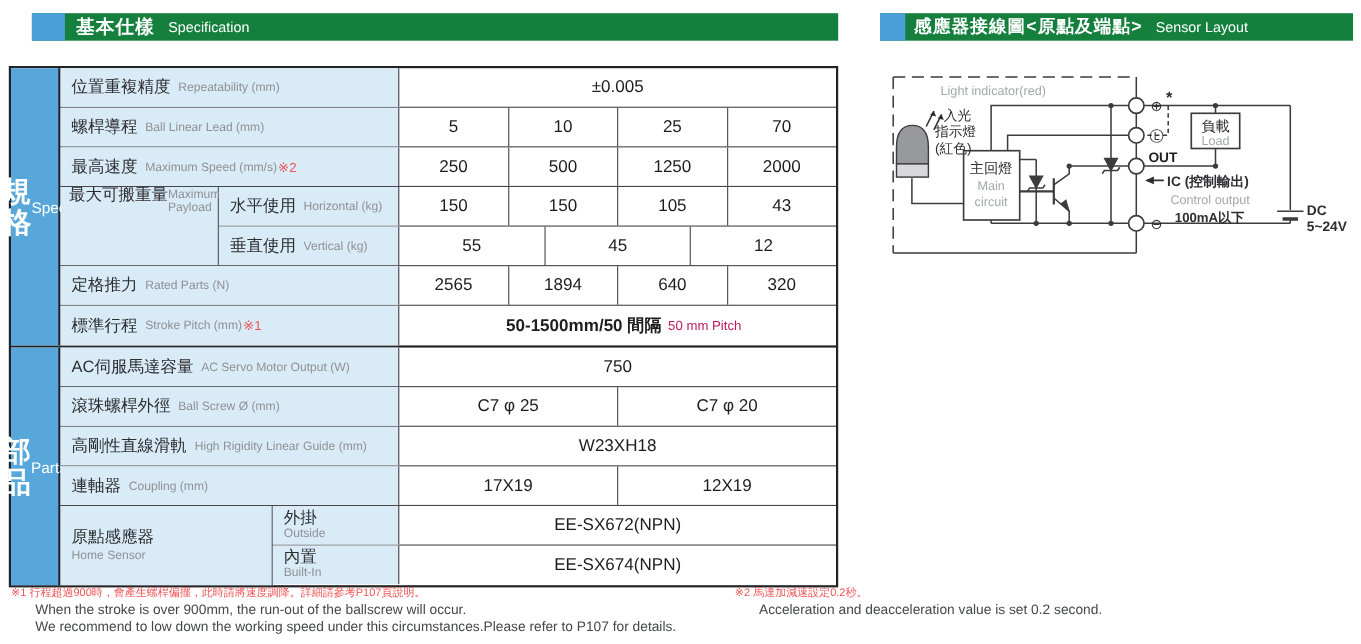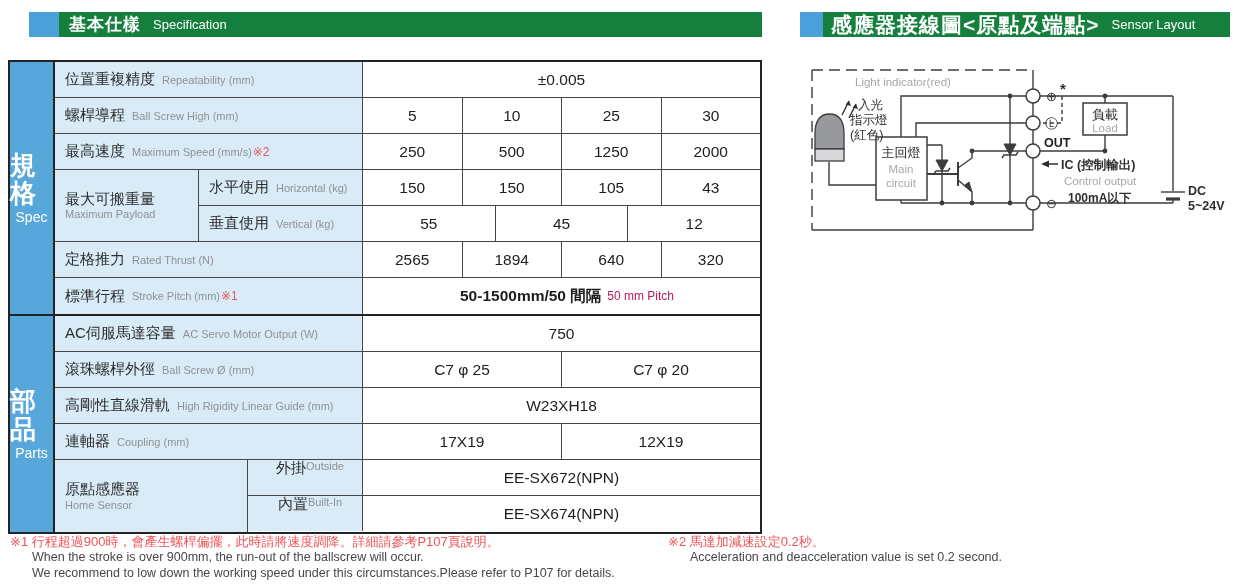--- a/index.html
+++ b/index.html
@@ -9,72 +9,72 @@
   
   .hdr { position:absolute; top:12px; height:25px; background:#15803d; display:flex; align-items:center; }
   .hdr .sq { height:25px; background:#4ba0d9; flex:0 0 auto; }
   .hdr .zh { color:#fff; font-size:17px; font-weight:bold; margin-left:10px; letter-spacing:1px; }
   .hdr .en { color:#fff; font-size:13px; font-weight:normal; margin-left:12px; }
 
   
   .st { position:absolute; left:8px; top:60px; width:754px; border:2px solid #232326; background:#fff; }
   .sec { display:flex; }
   .sec2 { border-top:2px solid #232326; }
-  .side { width:45px; background:#58a7db; color:#fff; display:flex; flex-direction:column;
+  .side { width:45px; background:#58a7db; color:#fff; display:flex; flex-direction:row;
           align-items:center; justify-content:center; border-right:2px solid #232326; }
   .side .cjk { font-size:26px; font-weight:bold; line-height:1.08; }
   .side .sen { font-size:14px; margin-top:2px; }
   .rows { flex:1; display:flex; flex-direction:column; }
   .r { display:flex; height:36px; border-bottom:1px solid #45464a; }
   .rows > .r:last-child, .rows > .rg:last-child { border-bottom:none; }
   .rg { display:flex; height:72px; border-bottom:1px solid #45464a; }
   .subcol { flex:1; display:flex; flex-direction:column; }
   .subcol .r:first-child { border-bottom:1px solid #45464a; }
   .subcol .r { border-bottom:none; height:36px; }
   .subcol .r:last-child { height:35px; }
   .lab { background:#d9ebf7; display:flex; align-items:center; padding-left:10px;
          border-right:1px solid #45464a; }
   .lab-full { width:308px; }
-  .labA { width:144px; flex-direction:column; align-items:flex-start; justify-content:center; line-height:1.1; }
+  .labA { width:144px; flex-direction:row; align-items:flex-start; justify-content:center; line-height:1.1; }
   .labA2 { width:193px; flex-direction:column; align-items:flex-start; justify-content:center; line-height:1.1; }
   .labB { width:164px; }
-  .labB2 { width:115px; flex-direction:row; align-items:flex-start; justify-content:center; line-height:1.05; }
+  .labB2 { width:115px; flex-direction:column; align-items:flex-start; justify-content:center; line-height:1.05; }
   .zh { font-size:15px; color:#2c2d2f; white-space:nowrap; }
   .enl { font-size:11px; color:#8f9194; margin-left:7px; white-space:nowrap; }
   .stacken { font-size:11px; color:#8f9194; margin-top:1px; }
   .note { font-size:12px; color:#ee5456; margin-left:1px; }
   .vals { flex:1; display:flex; }
   .v { flex:1; border-right:1px solid #45464a; display:flex; align-items:center;
        justify-content:center; font-size:15.5px; color:#1d1d1f; }
   .v:last-child { border-right:none; }
   .v .sub { font-size:12px; color:#be185d; margin-left:6px; font-weight:normal; }
   .v.bold { font-weight:bold;margin-left:11px; }
 
   
   .fn { position:absolute; line-height:1.18; }
-  .fn-zh { color:#ee5456; font-size:13px; }
+  .fn-zh { color:#ee5456; font-size:10px; }
   .fn-en { color:#46474a; font-size:12.5px; margin-left:22px; margin-top:1px; }
 
   .dg { position:absolute; left:800px; top:52px; }
   svg text { font-family:"Liberation Sans","DejaVu Sans",sans-serif; }
 </style>
 </head>
 <body>
 
 <div class="canvas">
 
   <div class="hdr" style="left:29px; width:733px;">
     <div class="sq" style="width:30px;"></div>
     <span class="zh">基本仕樣</span>
     <span class="en">Specification</span>
   </div>
 
   <div class="hdr" style="left:800px; width:430px;">
     <div class="sq" style="width:23px;"></div>
-    <span class="zh" style="font-size:21px; margin-left:8px;">感應器接線圖&lt;原點及端點&gt;</span>
+    <span class="zh" style="font-size:16px; margin-left:8px;">感應器接線圖&lt;原點及端點&gt;</span>
     <span class="en">Sensor Layout</span>
   </div>
 
   <div class="st">
 
     <div class="sec">
       <div class="side">
         <div class="cjk">規格</div>
         <div class="sen">Spec</div>
       </div>
@@ -84,27 +84,27 @@
             <span class="zh">位置重複精度</span>
             <span class="enl">Repeatability (mm)</span>
           </div>
           <div class="vals">
               <div class="v">±0.005</div>
             </div>
         </div>
         <div class="r">
           <div class="lab lab-full">
             <span class="zh">螺桿導程</span>
-            <span class="enl">Ball Screw High (mm)</span>
+            <span class="enl">Ball Linear Lead (mm)</span>
           </div>
           <div class="vals">
             <div class="v">5</div>
             <div class="v">10</div>
             <div class="v">25</div>
-            <div class="v">30</div>
+            <div class="v">70</div>
           </div>
         </div>
         <div class="r">
           <div class="lab lab-full">
             <span class="zh">最高速度</span>
             <span class="enl">Maximum Speed (mm/s)</span>
             <span class="note">※2</span>
           </div>
           <div class="vals">
             <div class="v">250</div>
@@ -140,21 +140,21 @@
                 <div class="v">55</div>
                 <div class="v">45</div>
                 <div class="v">12</div>
               </div>
             </div>
           </div>
         </div>
         <div class="r">
           <div class="lab lab-full">
             <span class="zh">定格推力</span>
-            <span class="enl">Rated Thrust (N)</span>
+            <span class="enl">Rated Parts (N)</span>
           </div>
           <div class="vals">
             <div class="v">2565</div>
             <div class="v">1894</div>
             <div class="v">640</div>
             <div class="v">320</div>
           </div>
         </div>
         <div class="r">
           <div class="lab lab-full">

